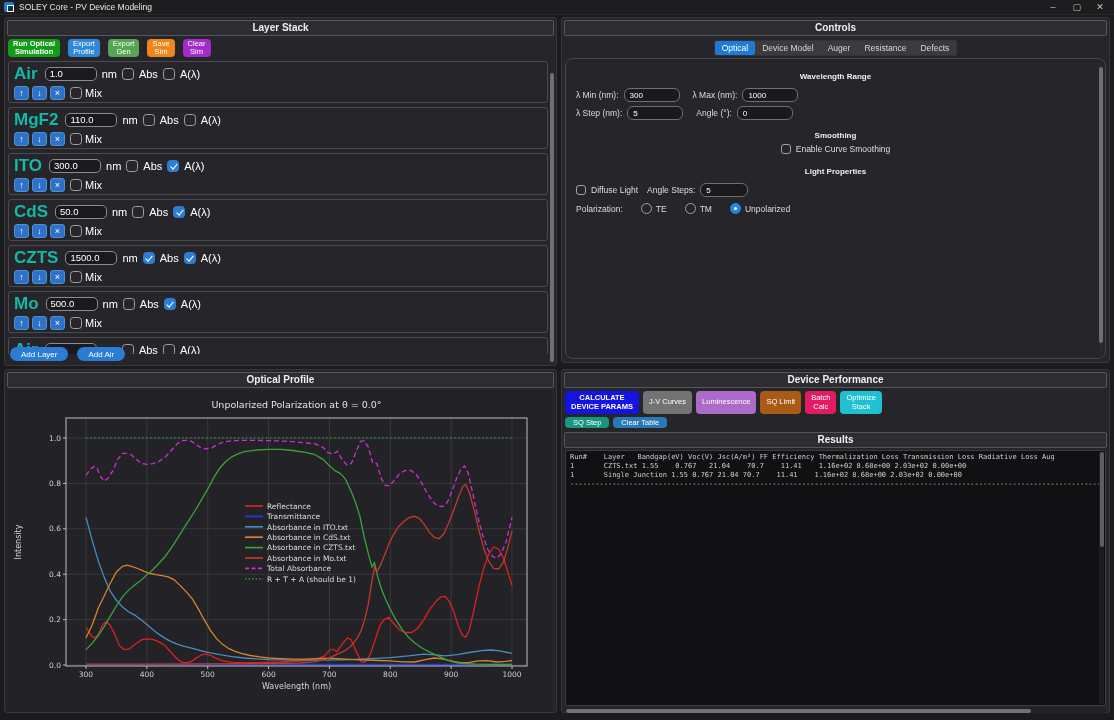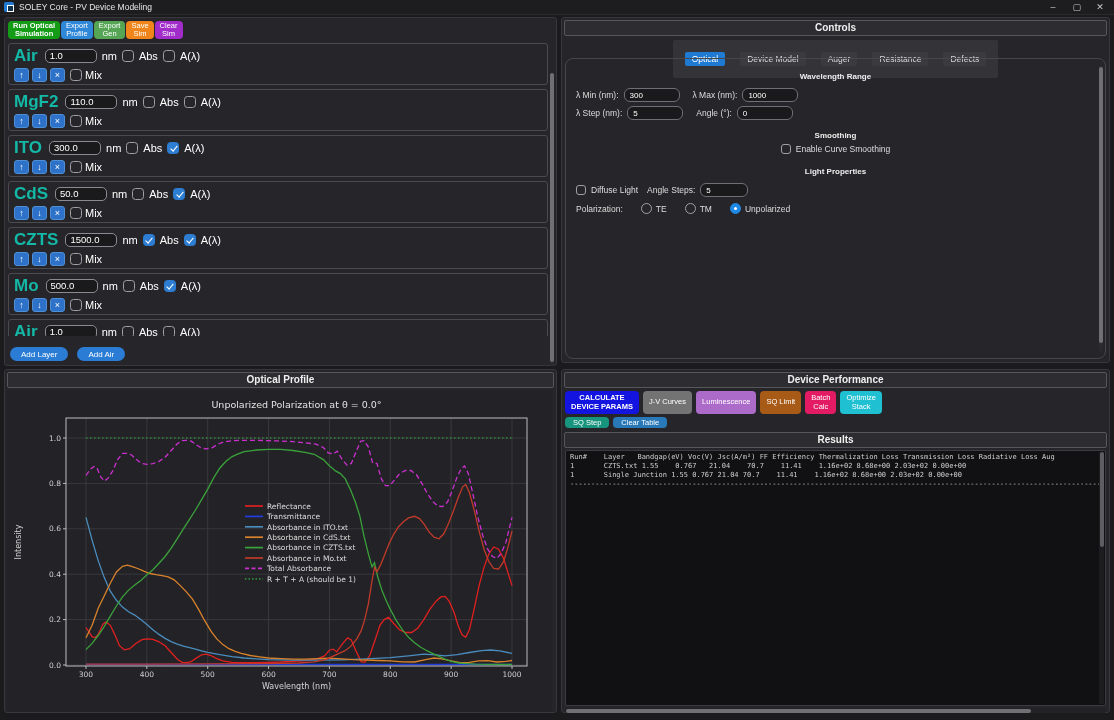--- a/index.html
+++ b/index.html
@@ -6,21 +6,21 @@
     font-family:"Liberation Sans",sans-serif;-webkit-font-smoothing:antialiased;}
   .titlebar{position:absolute;left:0;top:0;width:1114px;height:14px;background:#1d1d20;border-bottom:1px solid #2a2a2d;}
   .app-icon{position:absolute;left:4px;top:2px;width:10px;height:10px;background:#1e7ad2;border-radius:2px;}
   .app-icon::after{content:"";position:absolute;left:2.5px;top:2.5px;width:5px;height:5px;border:1px solid #fff;background:#10324e;}
   .title-text{position:absolute;left:19px;top:2px;font-size:8.5px;color:#e6e6e6;}
   .win-btn{position:absolute;top:1px;width:18px;height:12px;color:#c7c7c7;font-size:9px;text-align:center;line-height:12px;}
   .panel{position:absolute;background:#26262a;border:1px solid #38383c;border-radius:3px;box-sizing:border-box;}
   .panel-head{margin:2px;height:14px;background:#2d2d31;border:1px solid #56565b;border-radius:2px;
     font-size:10px;font-weight:bold;color:#efefef;text-align:center;line-height:14px;}
   
-  #stack-toolbar{display:flex;gap:1px;margin:3px 3px 4px 3px;height:18px;}
+  #stack-toolbar{display:flex;gap:8px;margin:3px 3px 4px 3px;height:18px;}
   .tb-btn{border:none;border-radius:4px;color:#fff;font-size:7.5px;line-height:8.5px;white-space:pre-line;
     padding:0 5px;font-family:"Liberation Sans",sans-serif;cursor:pointer;}
   .tb-btn.b0{font-weight:bold;}
   #layers{margin:0 8px 0 3px;height:293px;overflow:hidden;}
   .layer-card{border:1px solid #4a4a4f;border-radius:3px;margin-bottom:4px;height:42px;box-sizing:border-box;padding:1px 5px;}
   .lrow{display:flex;align-items:center;gap:5px;height:21px;}
   .lrow2{display:flex;align-items:center;gap:3px;height:18px;}
   .lname{font-size:17px;font-weight:bold;color:#14b8a6;margin-right:2px;}
   .lthick{width:42px;height:12px;background:#1a1a1c;border:1px solid #8a8a90;border-radius:5px;color:#fff;
     font-size:9.5px;padding:0 4px;font-family:"Liberation Sans",sans-serif;}
@@ -32,21 +32,21 @@
     border:solid #fff;border-width:0 1.8px 1.8px 0;transform:rotate(40deg);}
   .cb.small{width:10px;height:10px;border-radius:3px;}
   .mini{width:15px;height:14px;background:#2d72c8;border:1px solid #4e8fd6;border-radius:3px;color:#fff;
     font-size:9px;line-height:11px;padding:0;cursor:pointer;}
   #stack-scrollbar{position:absolute;right:2px;top:55px;width:4px;height:293px;background:#2b2b2e;border-radius:2px;}
   #stack-scrollbar .thumb{position:absolute;top:0;left:0;width:4px;height:289px;background:#6f6f74;border-radius:2px;}
   .add-row{position:absolute;left:5px;bottom:4px;display:flex;gap:9px;}
   .add-btn{height:14px;background:#2a7cd4;border:none;border-radius:7px;color:#fff;font-size:8px;padding:0 11px;cursor:pointer;}
   
   #tabbar{position:absolute;left:0;right:0;top:22px;display:flex;justify-content:center;}
-  .tabstrip{display:flex;background:#333338;border-radius:2px;padding:12px;gap:15px;}
+  .tabstrip{display:flex;background:#333338;border-radius:2px;padding:1px;gap:0;}
   .tab{font-size:8.5px;color:#d8d8d8;padding:2px 7px;background:#3a3a3f;border-radius:2px;cursor:pointer;}
   .tab.sel{background:#1e7ad2;color:#fff;}
   .controls-body{position:absolute;left:3px;right:3px;top:40px;bottom:3px;border:1px solid #47474b;border-radius:8px;
     font-size:8.5px;color:#dddddd;overflow:hidden;}
   .sect{text-align:center;font-weight:bold;font-size:8px;color:#eee;}
   .crow{display:flex;align-items:center;margin-left:10px;gap:5px;}
   .cinput{width:44px;height:12px;background:#1a1a1c;border:1px solid #6f6f75;border-radius:6px;color:#fff;
     font-size:8px;padding:0 5px;font-family:"Liberation Sans",sans-serif;}
   .cinput.narrow{width:36px;}
   .radio{display:inline-block;width:11px;height:11px;border:1.8px solid #a0a0a6;border-radius:50%;
@@ -85,20 +85,21 @@
 
 <div class="titlebar">
   <div class="app-icon"></div>
   <div class="title-text">SOLEY Core - PV Device Modeling</div>
   <div class="win-btn" style="right:52px;">–</div>
   <div class="win-btn" style="right:28px;">▢</div>
   <div class="win-btn" style="right:5px;">✕</div>
 </div>
 
 <div class="panel" style="left:4px;top:17px;width:553px;height:349px;">
+  <div class="panel-head">Layer Stack</div>
   <div id="stack-toolbar">
       <button class="tb-btn b0" style="background:#149c16">Run Optical
 Simulation</button>
       <button class="tb-btn b1" style="background:#2f87d8">Export
 Profile</button>
       <button class="tb-btn b2" style="background:#55a555">Export
 Gen</button>
       <button class="tb-btn b3" style="background:#f0861b">Save
 Sim</button>
       <button class="tb-btn b4" style="background:#a12cc9">Clear

